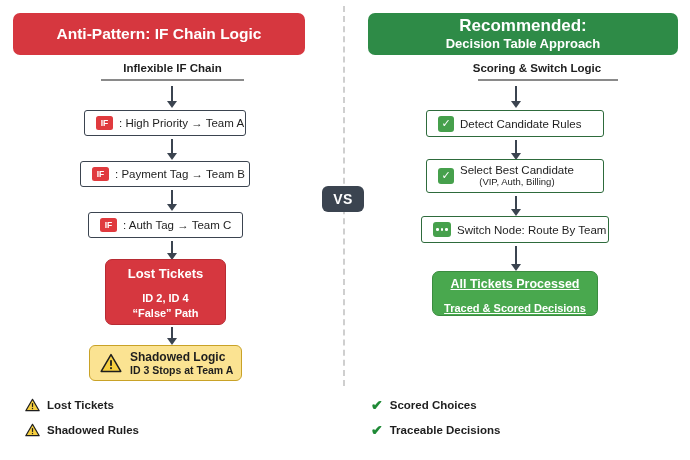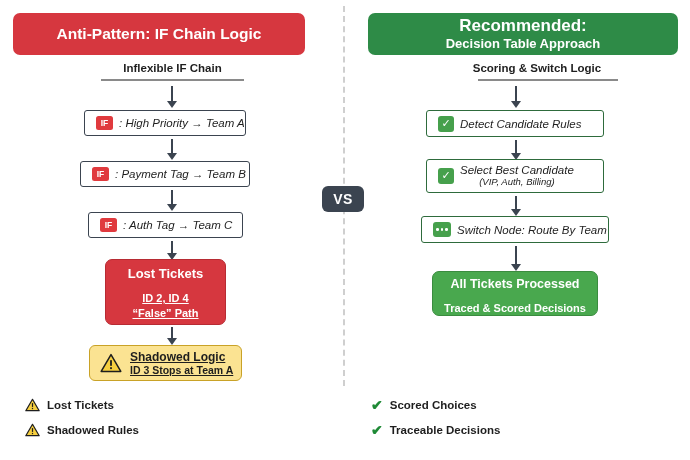--- a/index.html
+++ b/index.html
@@ -135,21 +135,21 @@
     font-size: 11.5px;
   }
   .column.right .node { border-color: #2e6b3c; }
 
   .node .body {
     display: flex;
     align-items: center;
     gap: 6px;
     padding-left: 11px;
   }
-  .node .txt { white-space: nowrap; font-style: italic; }
+  .node .txt { white-space: nowrap; }
   .node .txt.two-line {
     display: flex;
     flex-direction: column;
     align-items: center;
     line-height: 1.15;
   }
   .node .txt .sub { font-size: 9.5px; }
 
   
   .chip-if {
@@ -219,25 +219,26 @@
     width: 100%;
     text-align: center;
     line-height: 1.35;
   }
 
   .outcome.lost {
     background: #d6373f;
     border: 1.5px solid #b72b33;
   }
   .outcome.lost .o-title { font-size: 13px; padding: 6px 0 5px; }
-  .outcome.lost .o-lines { font-size: 11px; padding: 5px 16px 7px; font-weight: bold; text-decoration: underline; }
+  .outcome.lost .o-lines { font-size: 11px; padding: 5px 16px 7px; font-weight: bold; }
 
   .outcome.success {
     background: #49a84e;
     border: 1.5px solid #3a8c3f;
+    text-decoration: underline;
   }
   .outcome.success .o-title { font-size: 12.5px; padding: 5px 0 5px; }
   .outcome.success .o-lines { font-size: 11px; padding: 5px 0 5px; font-weight: bold; }
 
   
   .warn-box {
     position: absolute;
     box-sizing: border-box;
     background: #fbe392;
     border: 1.5px solid #c9a227;
@@ -245,21 +246,20 @@
     display: flex;
     align-items: center;
     gap: 8px;
     padding-left: 10px;
     color: #1e1e1e;
   }
   .warn-box .wtext {
     display: flex;
     flex-direction: column;
     line-height: 1.2;
-    text-decoration: underline;
   }
   .warn-box .wt1 { font-size: 12px; font-weight: bold; }
   .warn-box .wt2 { font-size: 10.5px; font-weight: bold; }
 
   
   .tri {
     position: relative;
     width: 22px; height: 20px;
     flex: 0 0 auto;
   }

